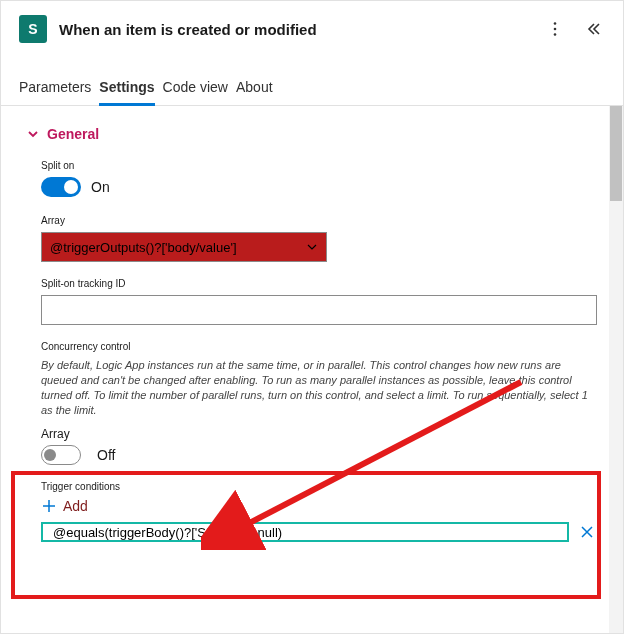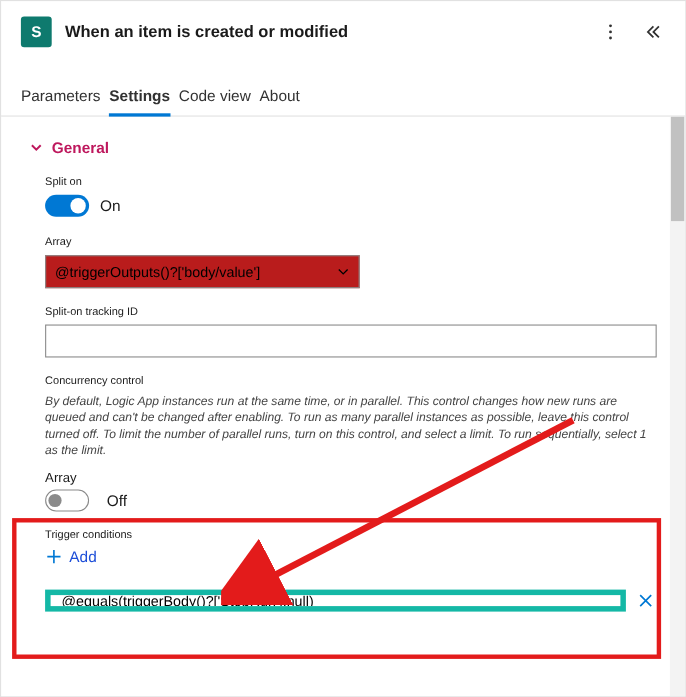--- a/index.html
+++ b/index.html
@@ -187,34 +187,34 @@
     }
     .limit-label {
       font-size: 12px;
       color: #1a1a1a;
       margin-bottom: 4px;
     }
     .add-button {
       display: inline-flex;
       align-items: center;
       gap: 6px;
-      color: #1d4ed8;
-      font-size: 14px;
-      cursor: pointer;
-      margin-bottom: 22px;
+      color: #7f1d1d;
+      font-size: 14px;
+      cursor: pointer;
+      margin-bottom: 8px;
     }
     .condition-row {
       display: flex;
       align-items: center;
       gap: 8px;
     }
     .condition-input {
       flex: 1;
       height: 20px;
-      border: 5px solid #14b8a6;
+      border: 2px solid #14b8a6;
       padding: 0 10px;
       font-size: 13px;
     }
     .remove-x {
       width: 20px;
       height: 20px;
       color: #0078d4;
       display: flex;
       align-items: center;
       justify-content: center;

